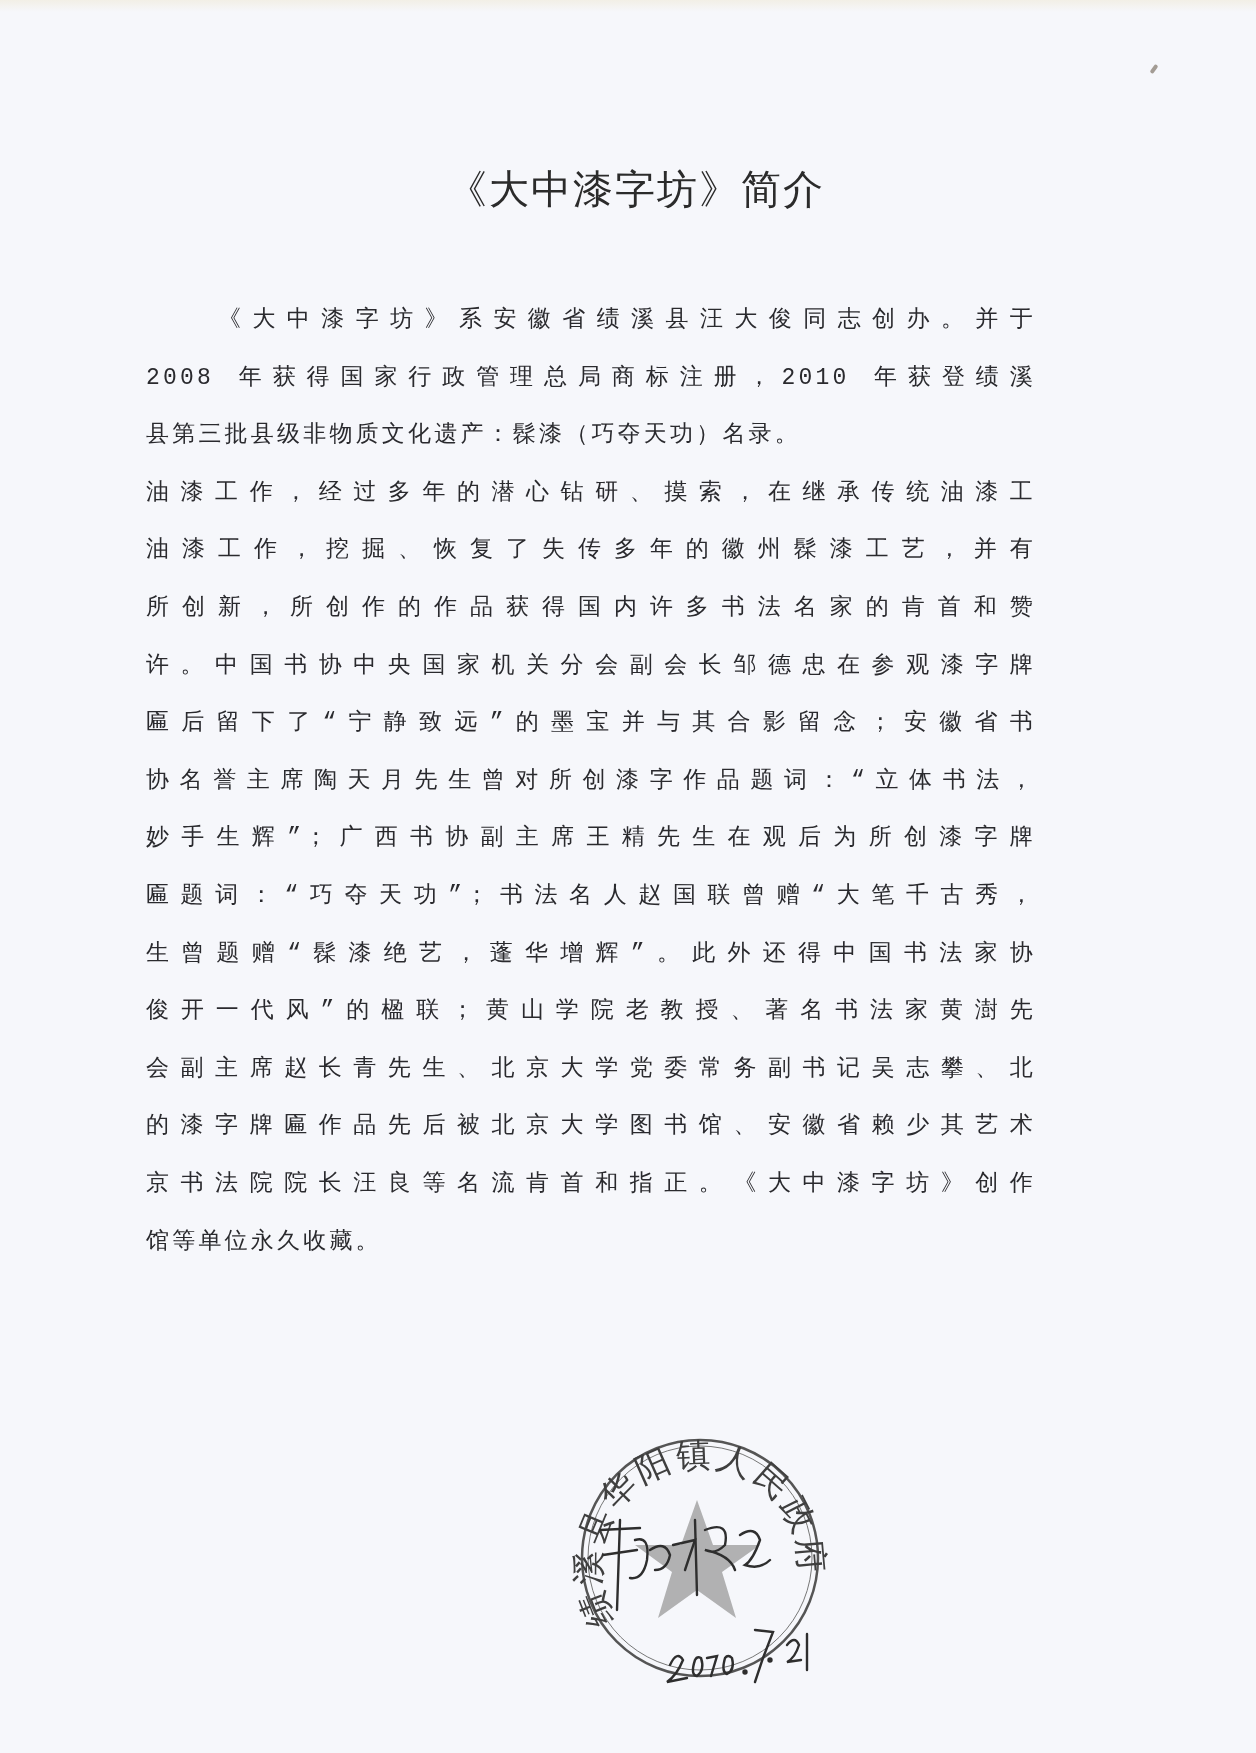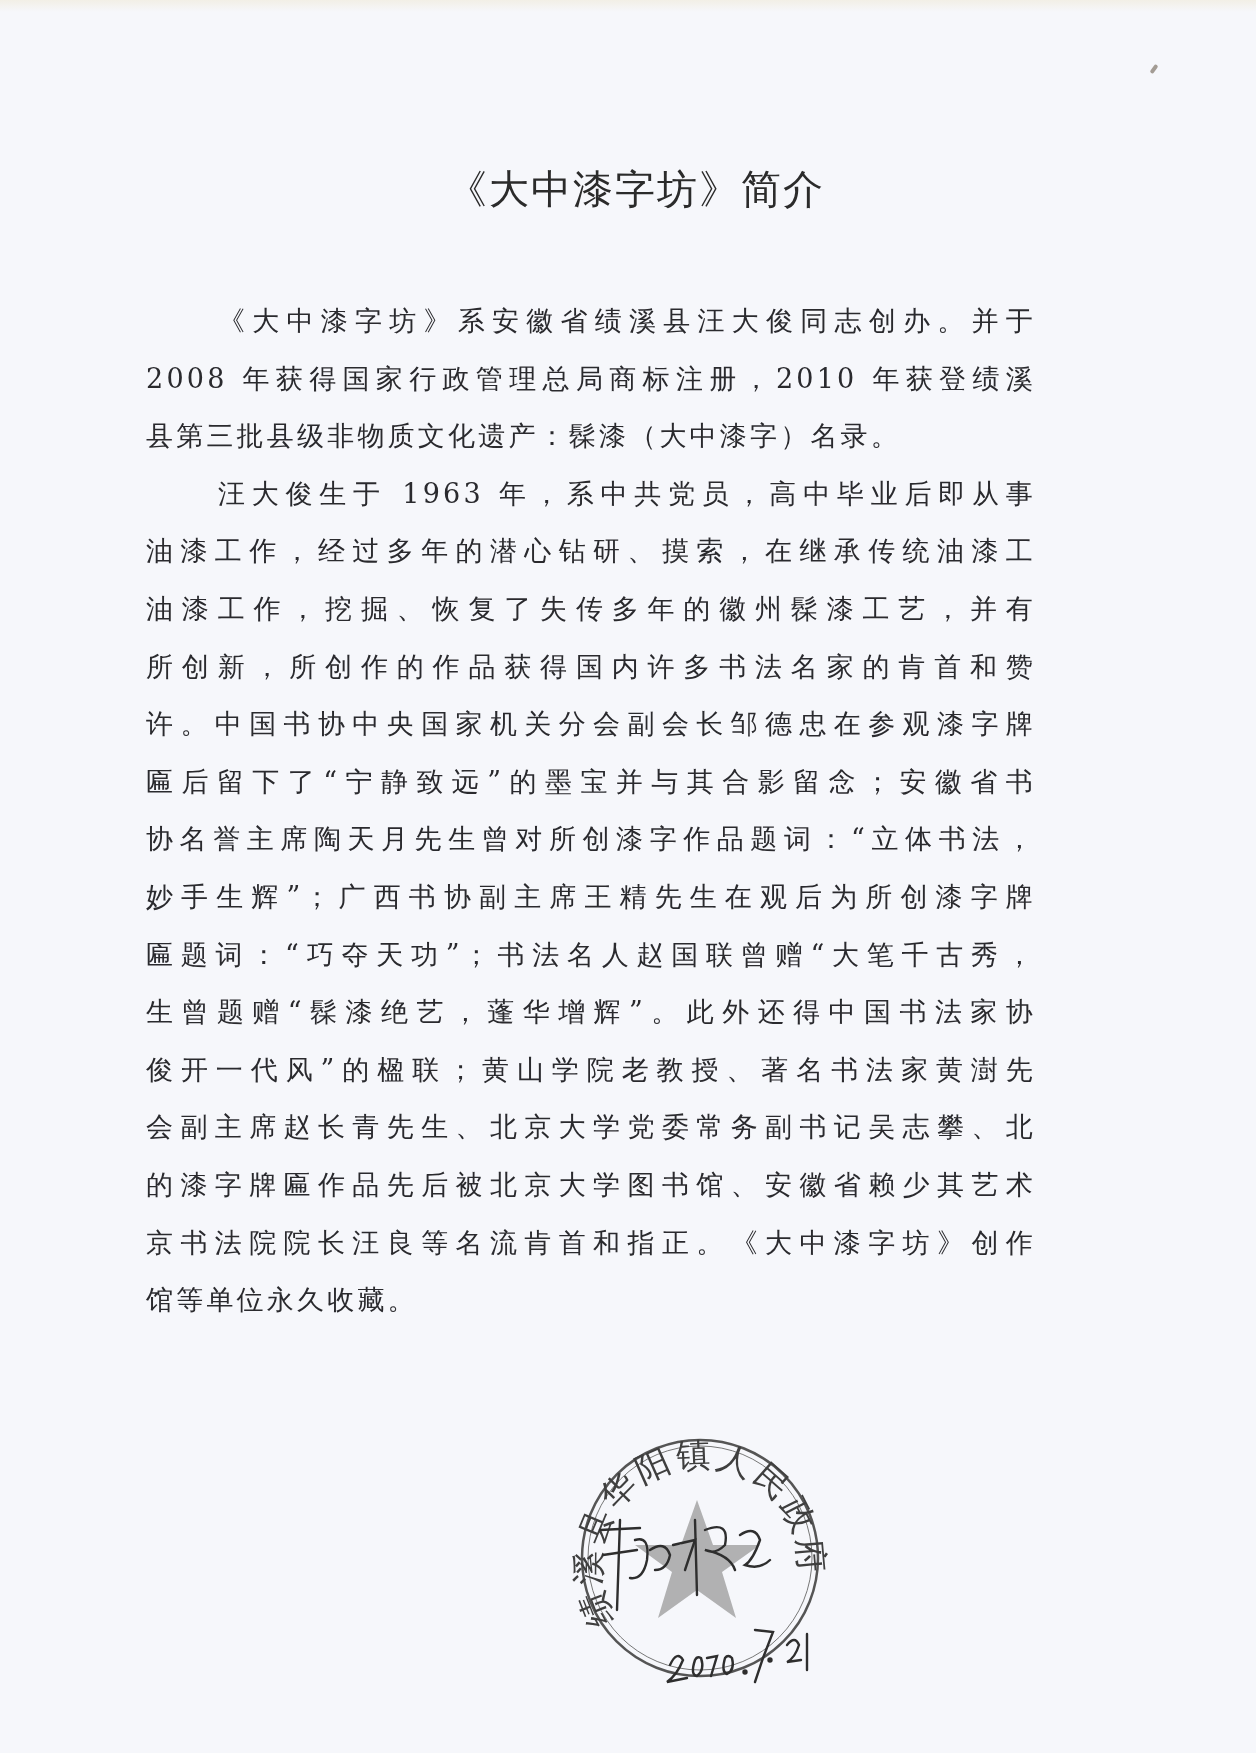--- a/index.html
+++ b/index.html
@@ -20,46 +20,46 @@
   .page-title {
     position: absolute; left: 0; top: 162px; width: 1242px; text-align: center;
     font-family: "DejaVu Sans", "Liberation Sans", sans-serif;
     font-size: 40px; letter-spacing: 2px; color: #2b2b2b;
     padding-left: 30px; box-sizing: border-box;
   }
   .body-text {
     position: absolute; left: 146px; top: 292px; width: 890px;
   }
   .line {
-    height: 57.6px; line-height: 57.6px; font-size: 27px;
+    height: 57.6px; line-height: 57.6px; font-size: 23px;
     white-space: nowrap; letter-spacing: 3.2px; text-align: justify;
     text-align-last: justify;
+    font-family: Liberation Mono, monospace;
   }
   .line.last { text-align-last: left; }
   .line.indent { padding-left: 72px; }
   .seal-block {
     position: absolute; left: 555px; top: 1420px; width: 290px; height: 280px;
   }
   .seal-svg { position: absolute; left: 0; top: 0; }
 </style>
 </head>
 <body>
 
 <div class="scan-top-edge"></div>
 <div class="scan-speck"></div>
 
 <h1 class="page-title" style="margin:0;font-weight:normal;">《大中漆字坊》简介</h1>
 
 <div class="body-text">
 
   <div class="line indent">《大中漆字坊》系安徽省绩溪县汪大俊同志创办。并于</div>
   <div class="line">2008 年获得国家行政管理总局商标注册，2010 年获登绩溪</div>
-  <div class="line last">县第三批县级非物质文化遗产：髹漆（大中漆字）名录。</div>
+  <div class="line last">县第三批县级非物质文化遗产：髹漆（巧夺天功）名录。</div>
 
-  <div class="line indent">汪大俊生于 1963 年，系中共党员，高中毕业后即从事</div>
   <div class="line">油漆工作，经过多年的潜心钻研、摸索，在继承传统油漆工</div>
   <div class="line">油漆工作，挖掘、恢复了失传多年的徽州髹漆工艺，并有</div>
   <div class="line">所创新，所创作的作品获得国内许多书法名家的肯首和赞</div>
   <div class="line">许。中国书协中央国家机关分会副会长邹德忠在参观漆字牌</div>
   <div class="line">匾后留下了“宁静致远”的墨宝并与其合影留念；安徽省书</div>
   <div class="line">协名誉主席陶天月先生曾对所创漆字作品题词：“立体书法，</div>
   <div class="line">妙手生辉”；广西书协副主席王精先生在观后为所创漆字牌</div>
   <div class="line">匾题词：“巧夺天功”；书法名人赵国联曾赠“大笔千古秀，</div>
   <div class="line">生曾题赠“髹漆绝艺，蓬华增辉”。此外还得中国书法家协</div>
   <div class="line">俊开一代风”的楹联；黄山学院老教授、著名书法家黄澍先</div>

